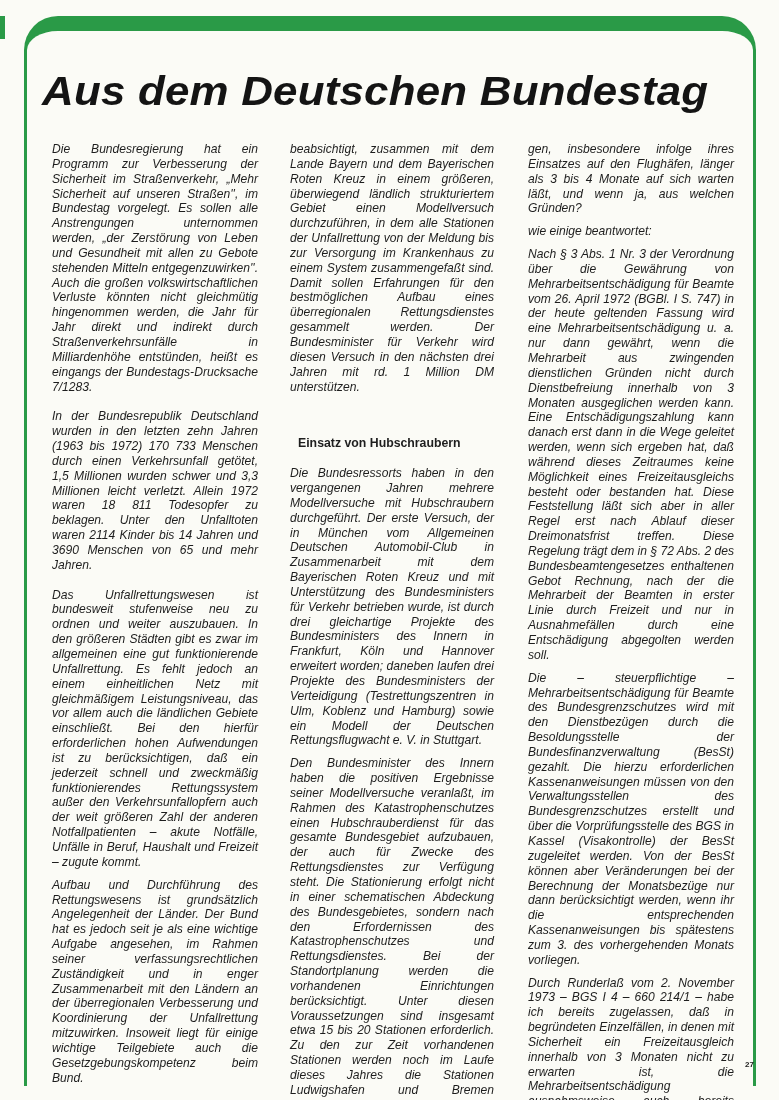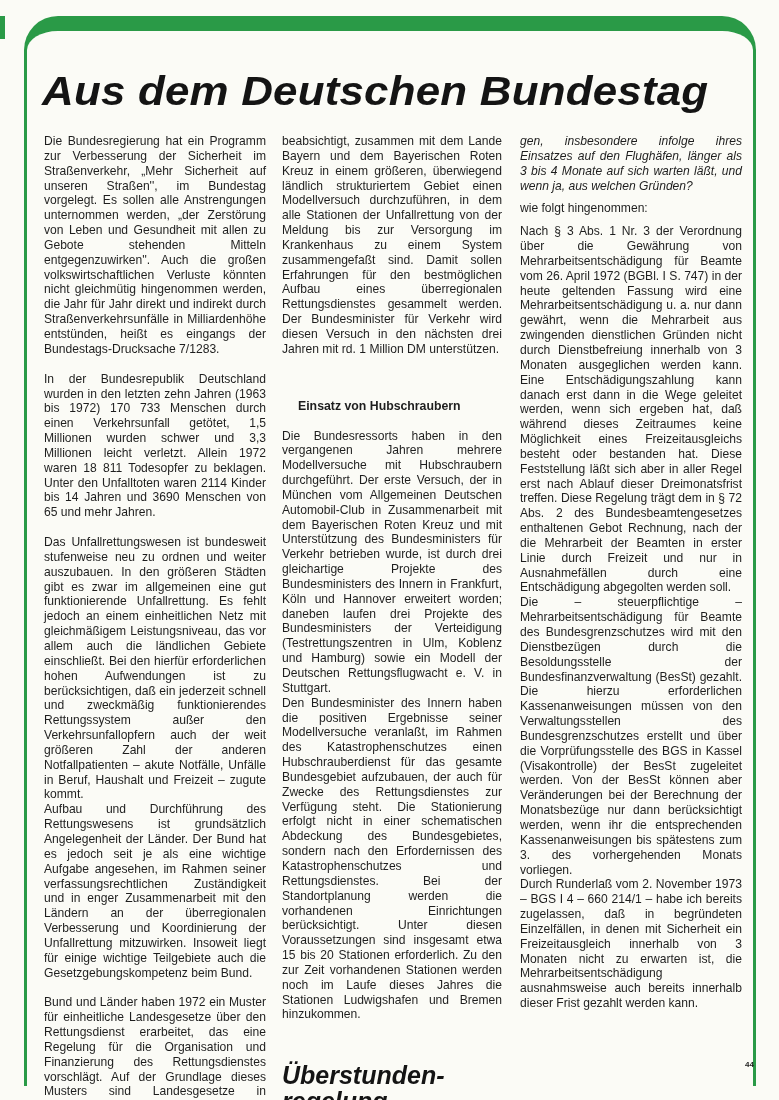--- a/index.html
+++ b/index.html
@@ -26,21 +26,21 @@
     font-weight: bold; font-style: italic;
     font-size: 41px; letter-spacing: 0.2px;
     color: #141414; white-space: nowrap;
     transform: scaleX(1.07); transform-origin: left top;
   }
   .col {
     position: absolute; top: 134px;
     font-size: 12.1px; line-height: 14.85px;
     text-align: justify; hyphens: manual;
   }
-  .col p { margin: 0; }
+  .col p { margin: 8px; font-style: italic; }
   .col p.gap { margin-top: 15px; }
   .c1 { left: 44px; width: 222px; }
   .c2 { left: 282px; width: 220px; }
   .c3 { left: 520px; width: 222px; }
   .subhead { font-weight: bold; margin: 42px 0 0 16px; font-size: 12.3px; }
   .big-head {
     font-weight: bold; font-style: italic; font-size: 25px; line-height: 26px;
     margin: 40px 0 0 0; color: #141414; text-align: left;
   }
   .it { font-style: italic; }
@@ -70,19 +70,19 @@
   <p>Den Bundesminister des Innern haben die positiven Ergebnisse seiner Modellversuche veranlaßt, im Rahmen des Katastrophenschutzes einen Hubschrauberdienst für das gesamte Bundesgebiet aufzubauen, der auch für Zwecke des Rettungsdienstes zur Verfügung steht. Die Stationierung erfolgt nicht in einer schematischen Abdeckung des Bundesgebietes, sondern nach den Erfordernissen des Katastrophenschutzes und Rettungsdienstes. Bei der Standortplanung werden die vorhandenen Einrichtungen berücksichtigt. Unter diesen Voraussetzungen sind insgesamt etwa 15 bis 20 Stationen erforderlich. Zu den zur Zeit vorhandenen Stationen werden noch im Laufe dieses Jahres die Stationen Ludwigshafen und Bremen hinzukommen.</p>
   <h2 class="big-head">
     <span>Überstunden-</span><br>
     <span>regelung</span>
   </h2>
 
 </div>
 
 <div class="col c3">
   <p class="it">gen, insbesondere infolge ihres Einsatzes auf den Flughäfen, länger als 3 bis 4 Monate auf sich warten läßt, und wenn ja, aus welchen Gründen?</p>
-  <p style="margin-top:8px;">wie folgt hingenommen:</p>
+  <p style="margin-top:8px;">wie einige beantwortet:</p>
   <p style="margin-top:8px;">Nach § 3 Abs. 1 Nr. 3 der Verordnung über die Gewährung von Mehrarbeitsentschädigung für Beamte vom 26. April 1972 (BGBl. I S. 747) in der heute geltenden Fassung wird eine Mehrarbeitsentschädigung u. a. nur dann gewährt, wenn die Mehrarbeit aus zwingenden dienstlichen Gründen nicht durch Dienstbefreiung innerhalb von 3 Monaten ausgeglichen werden kann. Eine Entschädigungszahlung kann danach erst dann in die Wege geleitet werden, wenn sich ergeben hat, daß während dieses Zeitraumes keine Möglichkeit eines Freizeitausgleichs besteht oder bestanden hat. Diese Feststellung läßt sich aber in aller Regel erst nach Ablauf dieser Dreimonatsfrist treffen. Diese Regelung trägt dem in § 72 Abs. 2 des Bundesbeamtengesetzes enthaltenen Gebot Rechnung, nach der die Mehrarbeit der Beamten in erster Linie durch Freizeit und nur in Ausnahmefällen durch eine Entschädigung abgegolten werden soll.</p>
   <p>Die – steuerpflichtige – Mehrarbeitsentschädigung für Beamte des Bundesgrenzschutzes wird mit den Dienstbezügen durch die Besoldungsstelle der Bundesfinanzverwaltung (BesSt) gezahlt. Die hierzu erforderlichen Kassenanweisungen müssen von den Verwaltungsstellen des Bundesgrenzschutzes erstellt und über die Vorprüfungsstelle des BGS in Kassel (Visakontrolle) der BesSt zugeleitet werden. Von der BesSt können aber Veränderungen bei der Berechnung der Monatsbezüge nur dann berücksichtigt werden, wenn ihr die entsprechenden Kassenanweisungen bis spätestens zum 3. des vorhergehenden Monats vorliegen.</p>
   <p>Durch Runderlaß vom 2. November 1973 – BGS I 4 – 660 214/1 – habe ich bereits zugelassen, daß in begründeten Einzelfällen, in denen mit Sicherheit ein Freizeitausgleich innerhalb von 3 Monaten nicht zu erwarten ist, die Mehrarbeitsentschädigung ausnahmsweise auch bereits innerhalb dieser Frist gezahlt werden kann.</p>
 </div>
 
-<div class="pageno">44</div>
+<div class="pageno">27</div>
 
 </body></html>

